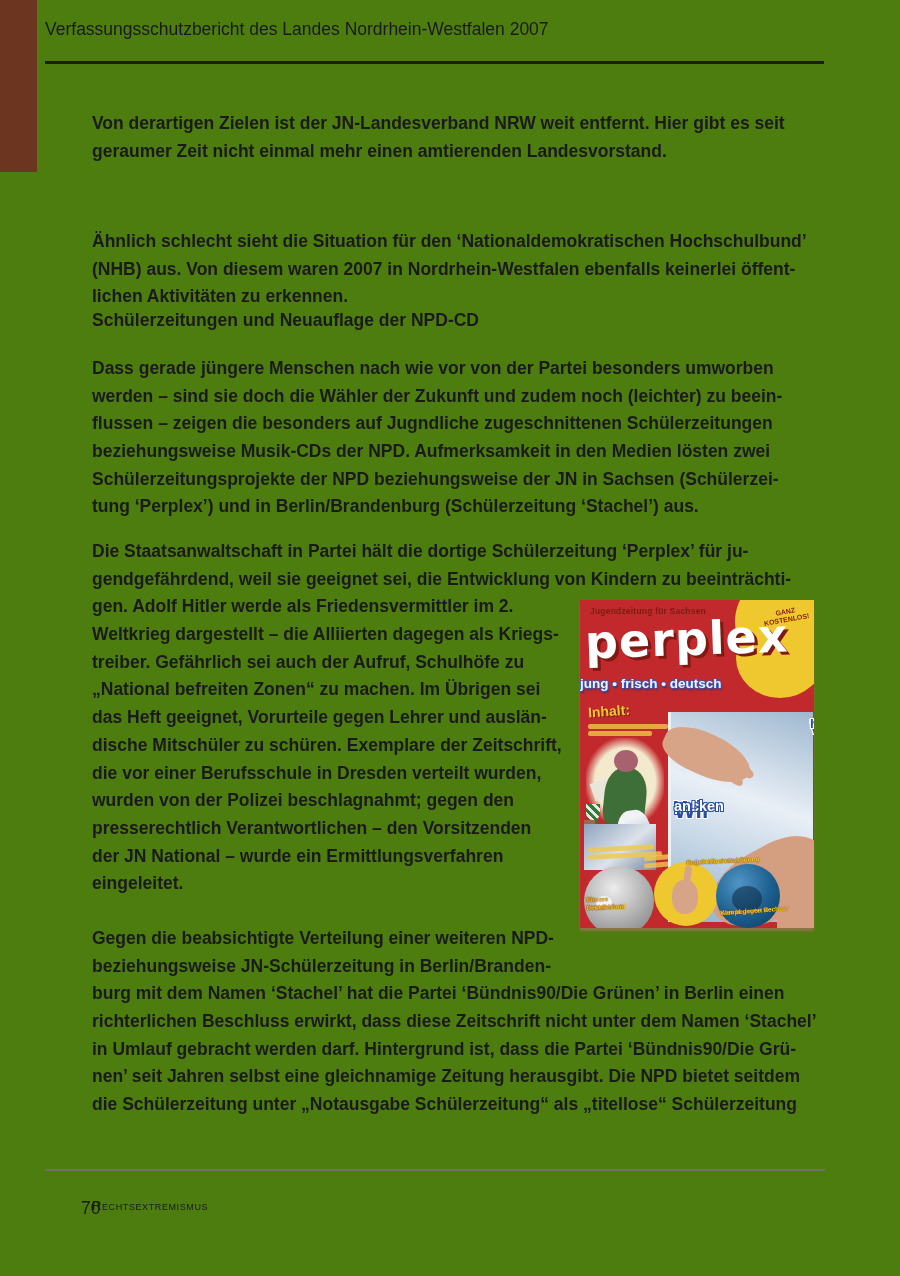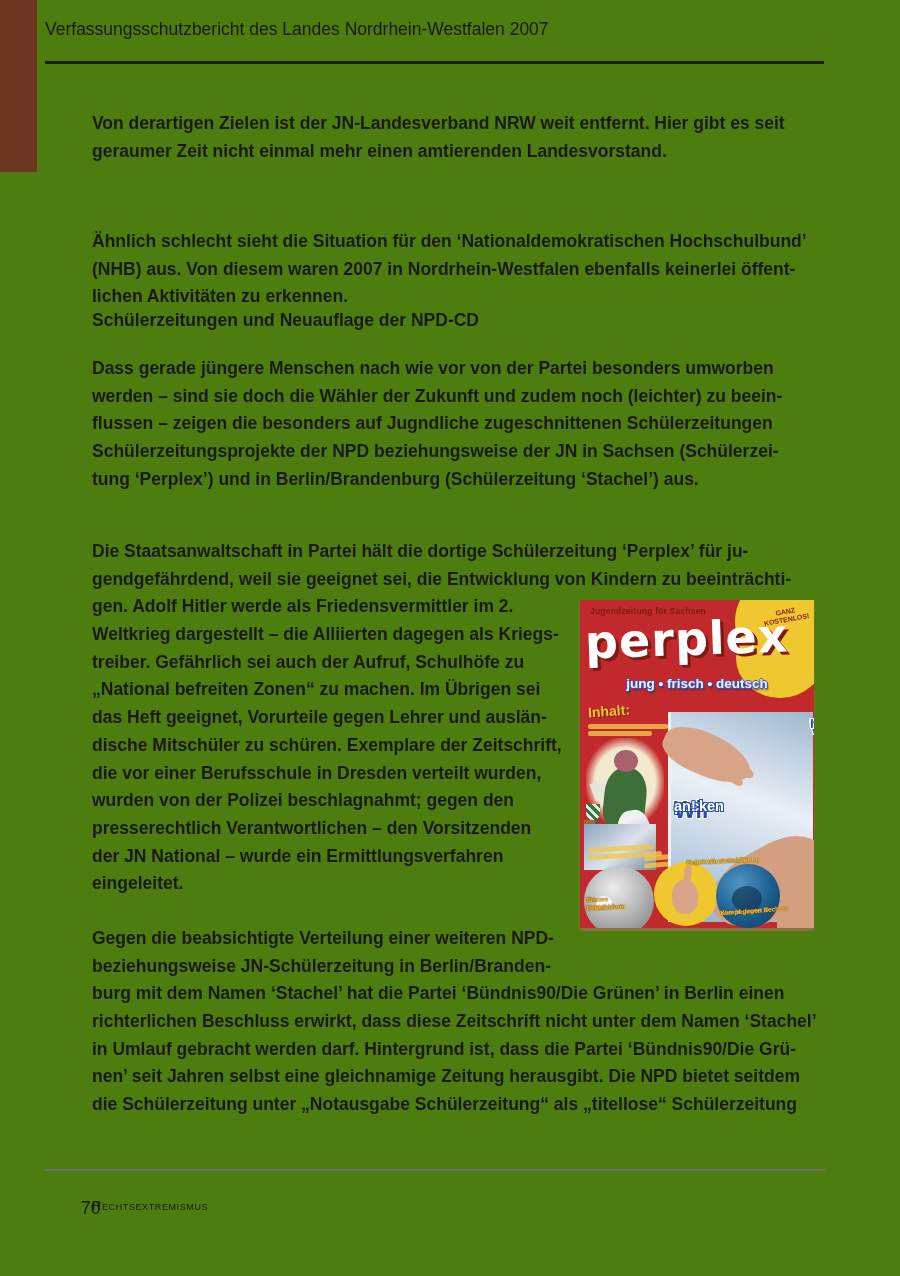--- a/index.html
+++ b/index.html
@@ -22,21 +22,21 @@
   .cover{position:absolute;left:580px;top:600px;width:234px;height:328px;background:#c2292c;
          overflow:hidden;box-shadow:0 3px 2px rgba(190,110,110,.55);}
   .cover *{position:absolute;}
   .cover-kicker{left:10px;top:6px;font-size:8.5px;font-weight:bold;color:#7c1d12;letter-spacing:.2px;}
   .corner-blob{right:-16px;top:-26px;width:95px;height:95px;border-radius:50%;background:#efc830;}
   .logo-blob{right:-10px;top:18px;width:88px;height:80px;border-radius:50%;background:#efc830;}
   .cover-badge{right:2px;top:8px;width:52px;transform:rotate(-10deg);font-size:7px;line-height:8px;
                font-weight:bold;color:#8a2015;text-align:center;}
   .cover-logo{left:5px;top:12px;font-size:46px;font-weight:800;color:#ffffff;transform:rotate(-2deg);
               letter-spacing:1px;text-shadow:3px 3px 0 #7e1a12;font-family:"DejaVu Sans","Liberation Sans",sans-serif;}
-  .cover-tagline{left:0;top:76px;width:100%;text-align:center;font-size:13.5px;font-weight:bold;color:#eef1ff;
+  .cover-tagline{left:0;top:76px;width:100%;text-align:left;font-size:13.5px;font-weight:bold;color:#eef1ff;
                  text-shadow:-1px 0 0 #3c55b0,1px 0 0 #3c55b0,0 -1px 0 #3c55b0,0 1px 0 #3c55b0,1px 2px 2px #27337a;}
   .cover-inhalt{left:8px;top:103px;font-size:14px;font-weight:bold;color:#efc830;transform:rotate(-4deg);
                 text-shadow:1px 1px 0 #7e1a12;}
   .microbar{background:rgba(240,200,74,.8);filter:blur(.7px);border-radius:2px;}
   
   .collage{left:2px;top:138px;width:86px;height:128px;}
   .collage-oval{left:4px;top:0;width:78px;height:88px;
       background:radial-gradient(ellipse at center,#f3e9cd 0%,#f3e9cd 55%,rgba(243,233,205,0) 74%);}
   .cartoon-head{left:32px;top:12px;width:24px;height:22px;border-radius:50%;background:#a8616e;}
   .cartoon-body{left:22px;top:30px;width:42px;height:62px;border-radius:42% 42% 32% 32%;
@@ -103,20 +103,21 @@
   <div class="pblock" style="top:188px;margin-top:40px;">
       <div>Ähnlich schlecht sieht die Situation für den ‘Nationaldemokratischen Hochschulbund’</div>
       <div>(NHB) aus. Von diesem waren 2007 in Nordrhein-Westfalen ebenfalls keinerlei öffent-</div>
       <div>lichen Aktivitäten zu erkennen.</div>
     </div>
   <div class="pblock heading" style="top:307px;">Schülerzeitungen und Neuauflage der NPD-CD</div>
   <div class="pblock" style="top:355px;">
       <div>Dass gerade jüngere Menschen nach wie vor von der Partei besonders umworben</div>
       <div>werden – sind sie doch die Wähler der Zukunft und zudem noch (leichter) zu beein-</div>
       <div>flussen – zeigen die besonders auf Jugndliche zugeschnittenen Schülerzeitungen</div>
+      <div>beziehungsweise Musik-CDs der NPD. Aufmerksamkeit in den Medien lösten zwei</div>
       <div>Schülerzeitungsprojekte der NPD beziehungsweise der JN in Sachsen (Schülerzei-</div>
       <div>tung ‘Perplex’) und in Berlin/Brandenburg (Schülerzeitung ‘Stachel’) aus.</div>
     </div>
   <div class="pblock" style="top:538px;">
       <div>Die Staatsanwaltschaft in Partei hält die dortige Schülerzeitung ‘Perplex’ für ju-</div>
       <div>gendgefährdend, weil sie geeignet sei, die Entwicklung von Kindern zu beeinträchti-</div>
       <div>gen. Adolf Hitler werde als Friedensvermittler im 2.</div>
       <div>Weltkrieg dargestellt – die Alliierten dagegen als Kriegs-</div>
       <div>treiber. Gefährlich sei auch der Aufruf, Schulhöfe zu</div>
       <div>„National befreiten Zonen“ zu machen. Im Übrigen sei</div>

